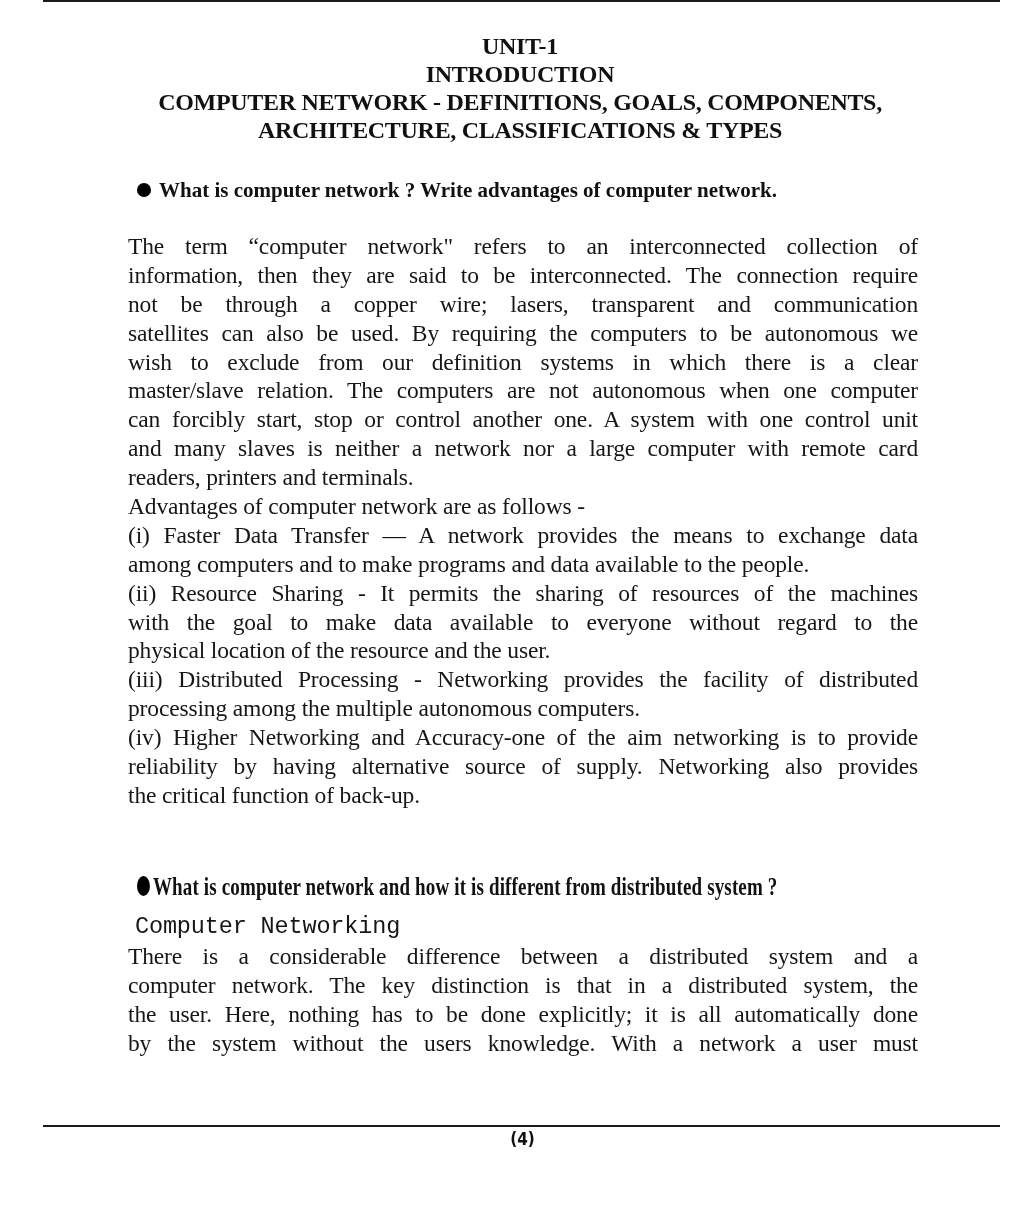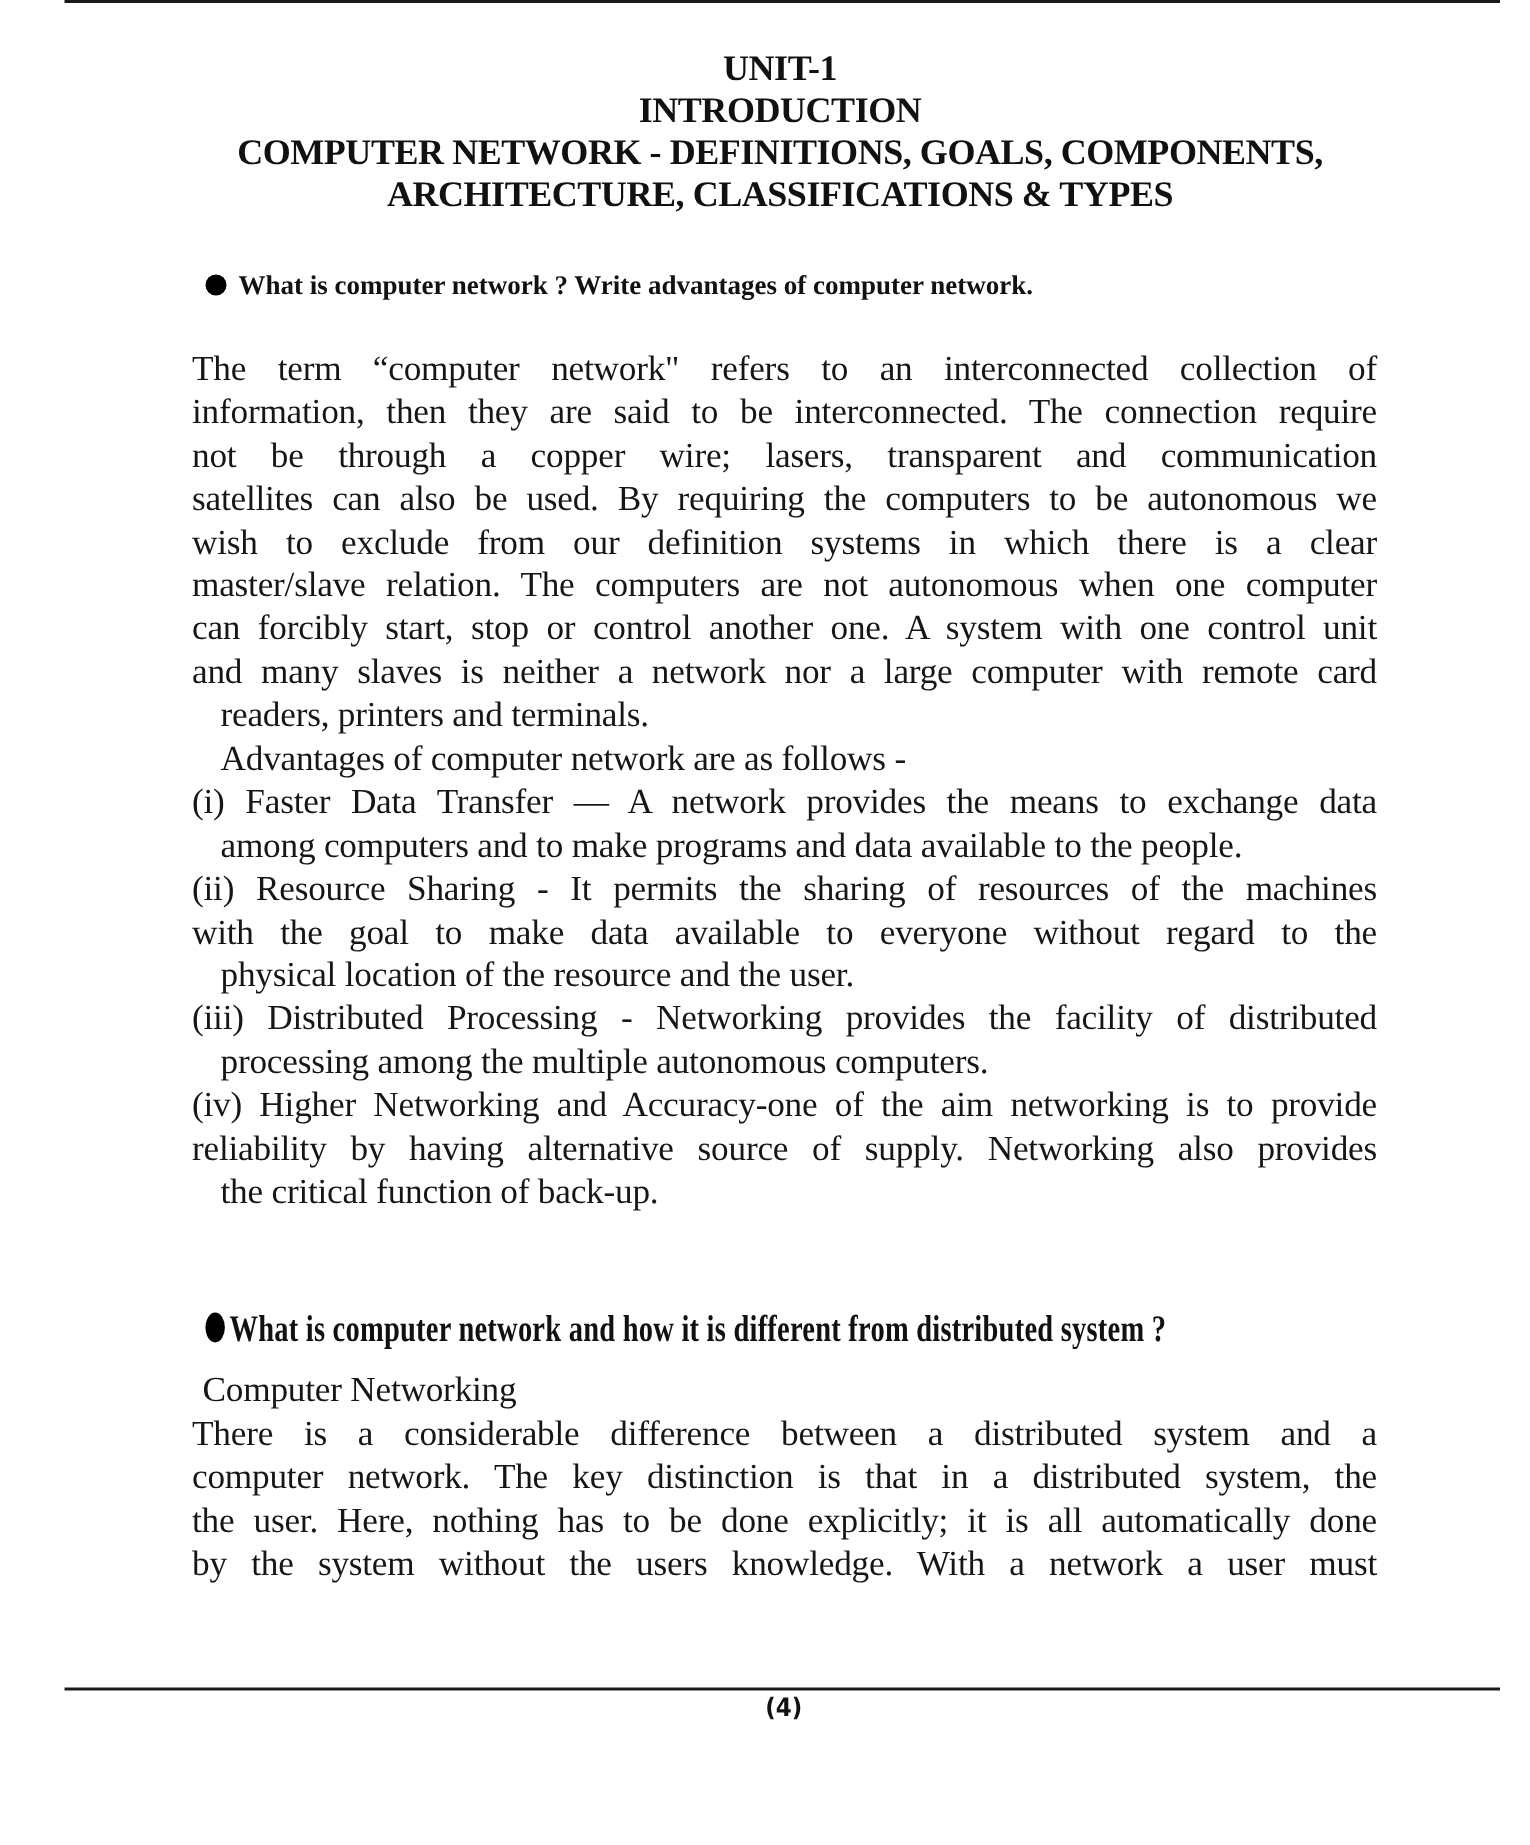--- a/index.html
+++ b/index.html
@@ -38,21 +38,21 @@
     .header-block div { white-space: nowrap; }
     .q-heading {
       position: absolute;
       left: 137px;
       font-weight: bold;
       color: #111;
       white-space: nowrap;
     }
     .q1 {
       top: 177px;
-      font-size: 18px;
+      font-size: 21px;
       line-height: 26px;
       letter-spacing: 0px;
       text-align: center;
     }
     .q2 {
       top: 872px;
       font-size: 25px;
       line-height: 30px;
       transform: scaleX(0.76);
       transform-origin: left center;
@@ -87,29 +87,29 @@
     }
     .body-text .line {
       display: block;
       text-align: justify;
       text-align-last: justify;
       white-space: nowrap;
       height: 28.9px;
     }
     .body-text .line.last {
       text-align-last: left;
-      margin-left: 19px;
     }
     .block-1 { top: 232px; }
     .block-2 { top: 913px; }
     .sub-head {
       display: block;
       height: 28.9px;
       padding-left: 7px;
       white-space: nowrap;
+      font-family: Liberation Mono, monospace;
     }
     .bottom-rule {
       position: absolute;
       left: 43px;
       top: 1125px;
       width: 957px;
       height: 2px;
       background: #1a1a1a;
     }
     .page-number {

